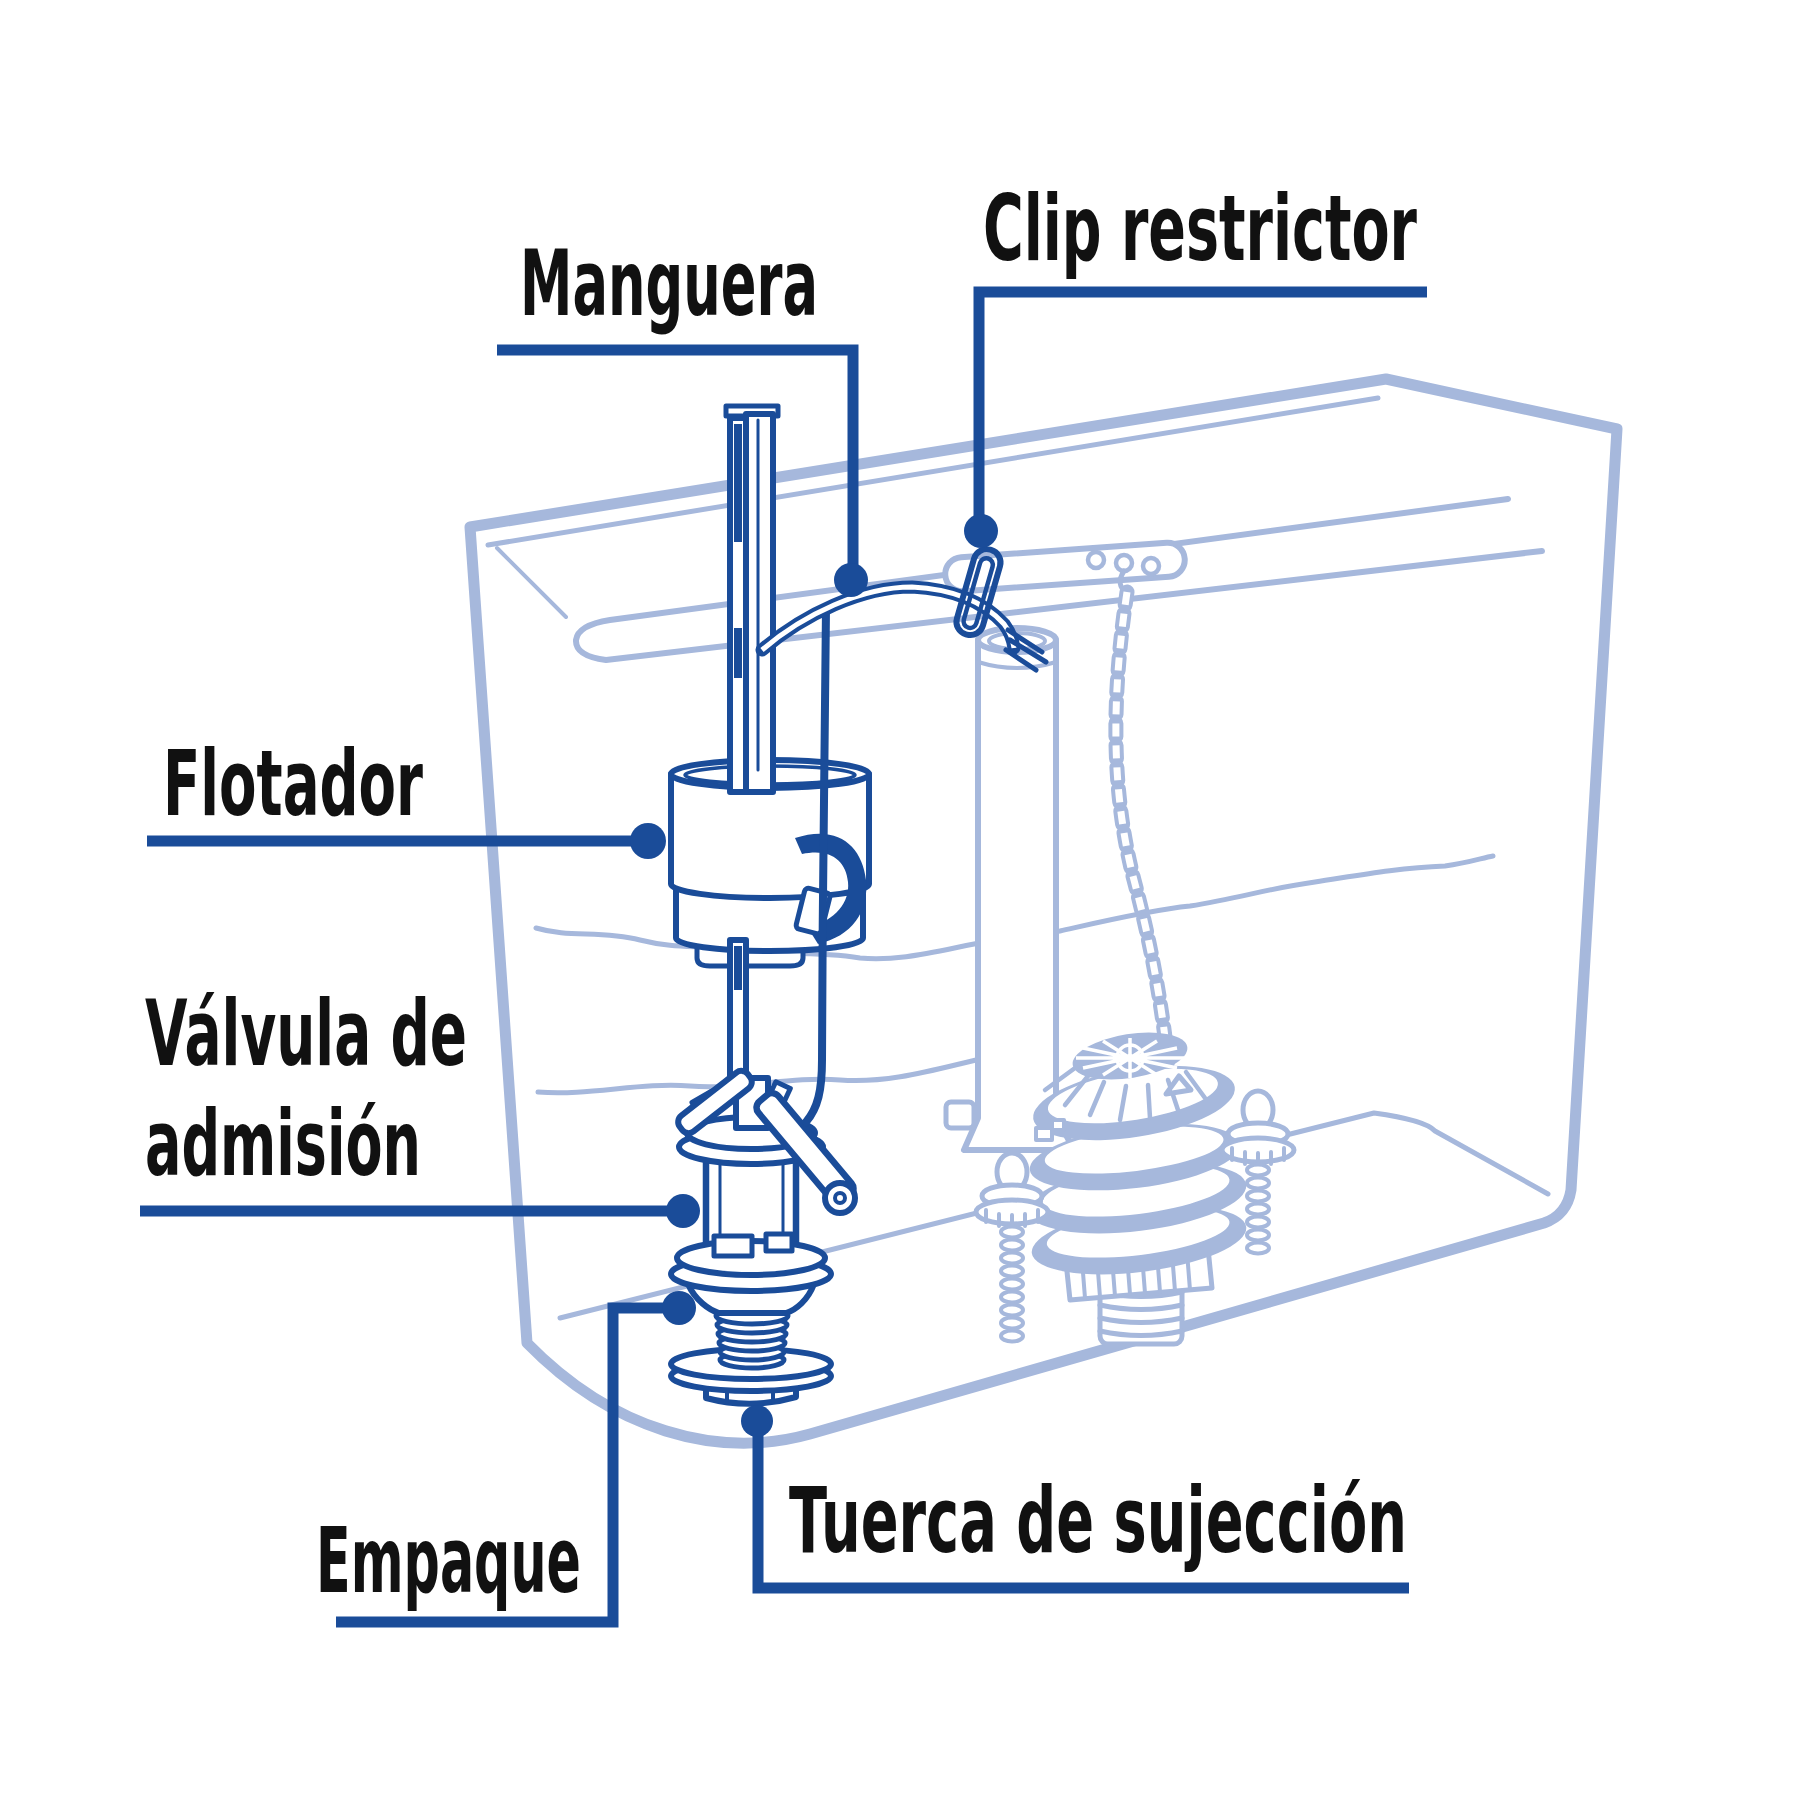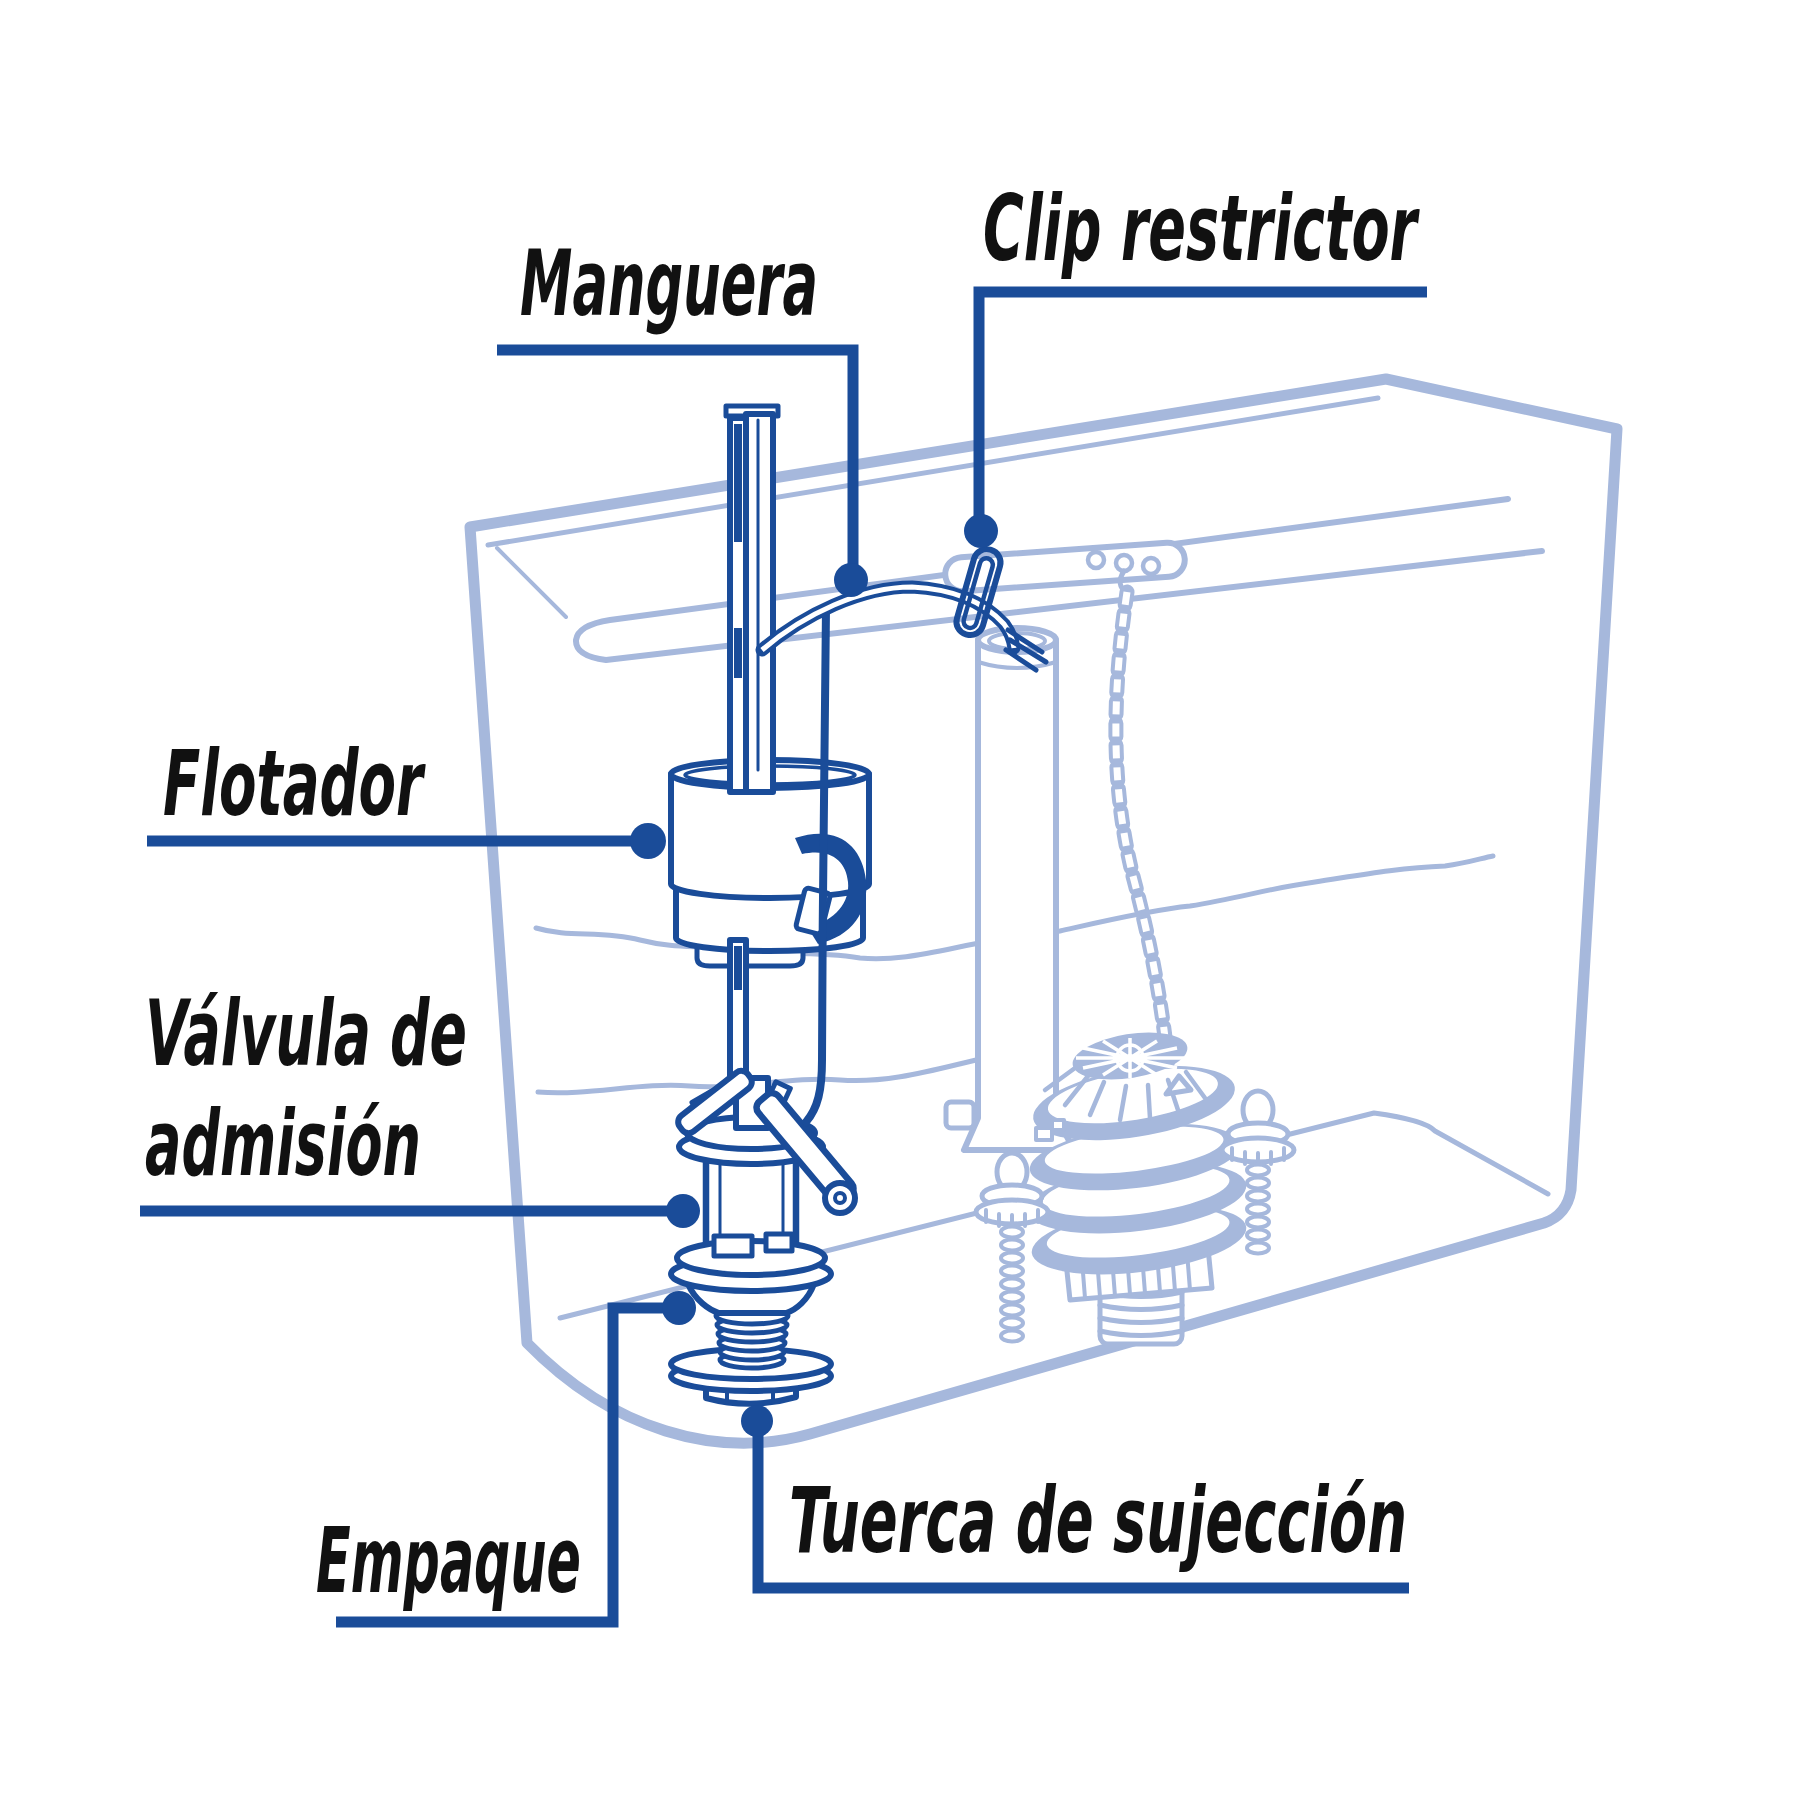--- a/index.html
+++ b/index.html
@@ -1,16 +1,16 @@
 <!DOCTYPE html>
 <html style="--label_text: #111111; --leader_line: #1a4c99; --mechanism_outline: #1a4c99; --tank_outline: #a6b8dc; --background: #ffffff;"><head>
 <meta charset="utf-8">
 <style>
   html,body{margin:0;padding:0;background:#fff;}
-  #stage{position:relative;width:1800px;height:1800px;background:var(--background,#fff);overflow:hidden;font-style:italic;}
+  #stage{position:relative;width:1800px;height:1800px;background:var(--background,#fff);overflow:hidden;}
   svg{display:block;}
   
   .ls{stroke:var(--tank_outline);fill:none;stroke-linecap:round;stroke-linejoin:round;}
   .ns{stroke:var(--mechanism_outline);fill:none;stroke-linecap:round;stroke-linejoin:round;}
   .lf{fill:var(--tank_outline);}
   .nf{fill:var(--mechanism_outline);}
   .wf{fill:#fff;}
   .ws{stroke:#fff;}
   .leader{stroke:var(--leader_line);stroke-width:11;fill:none;stroke-linecap:butt;stroke-linejoin:miter;}
   .dot{fill:var(--leader_line);stroke:none;}

